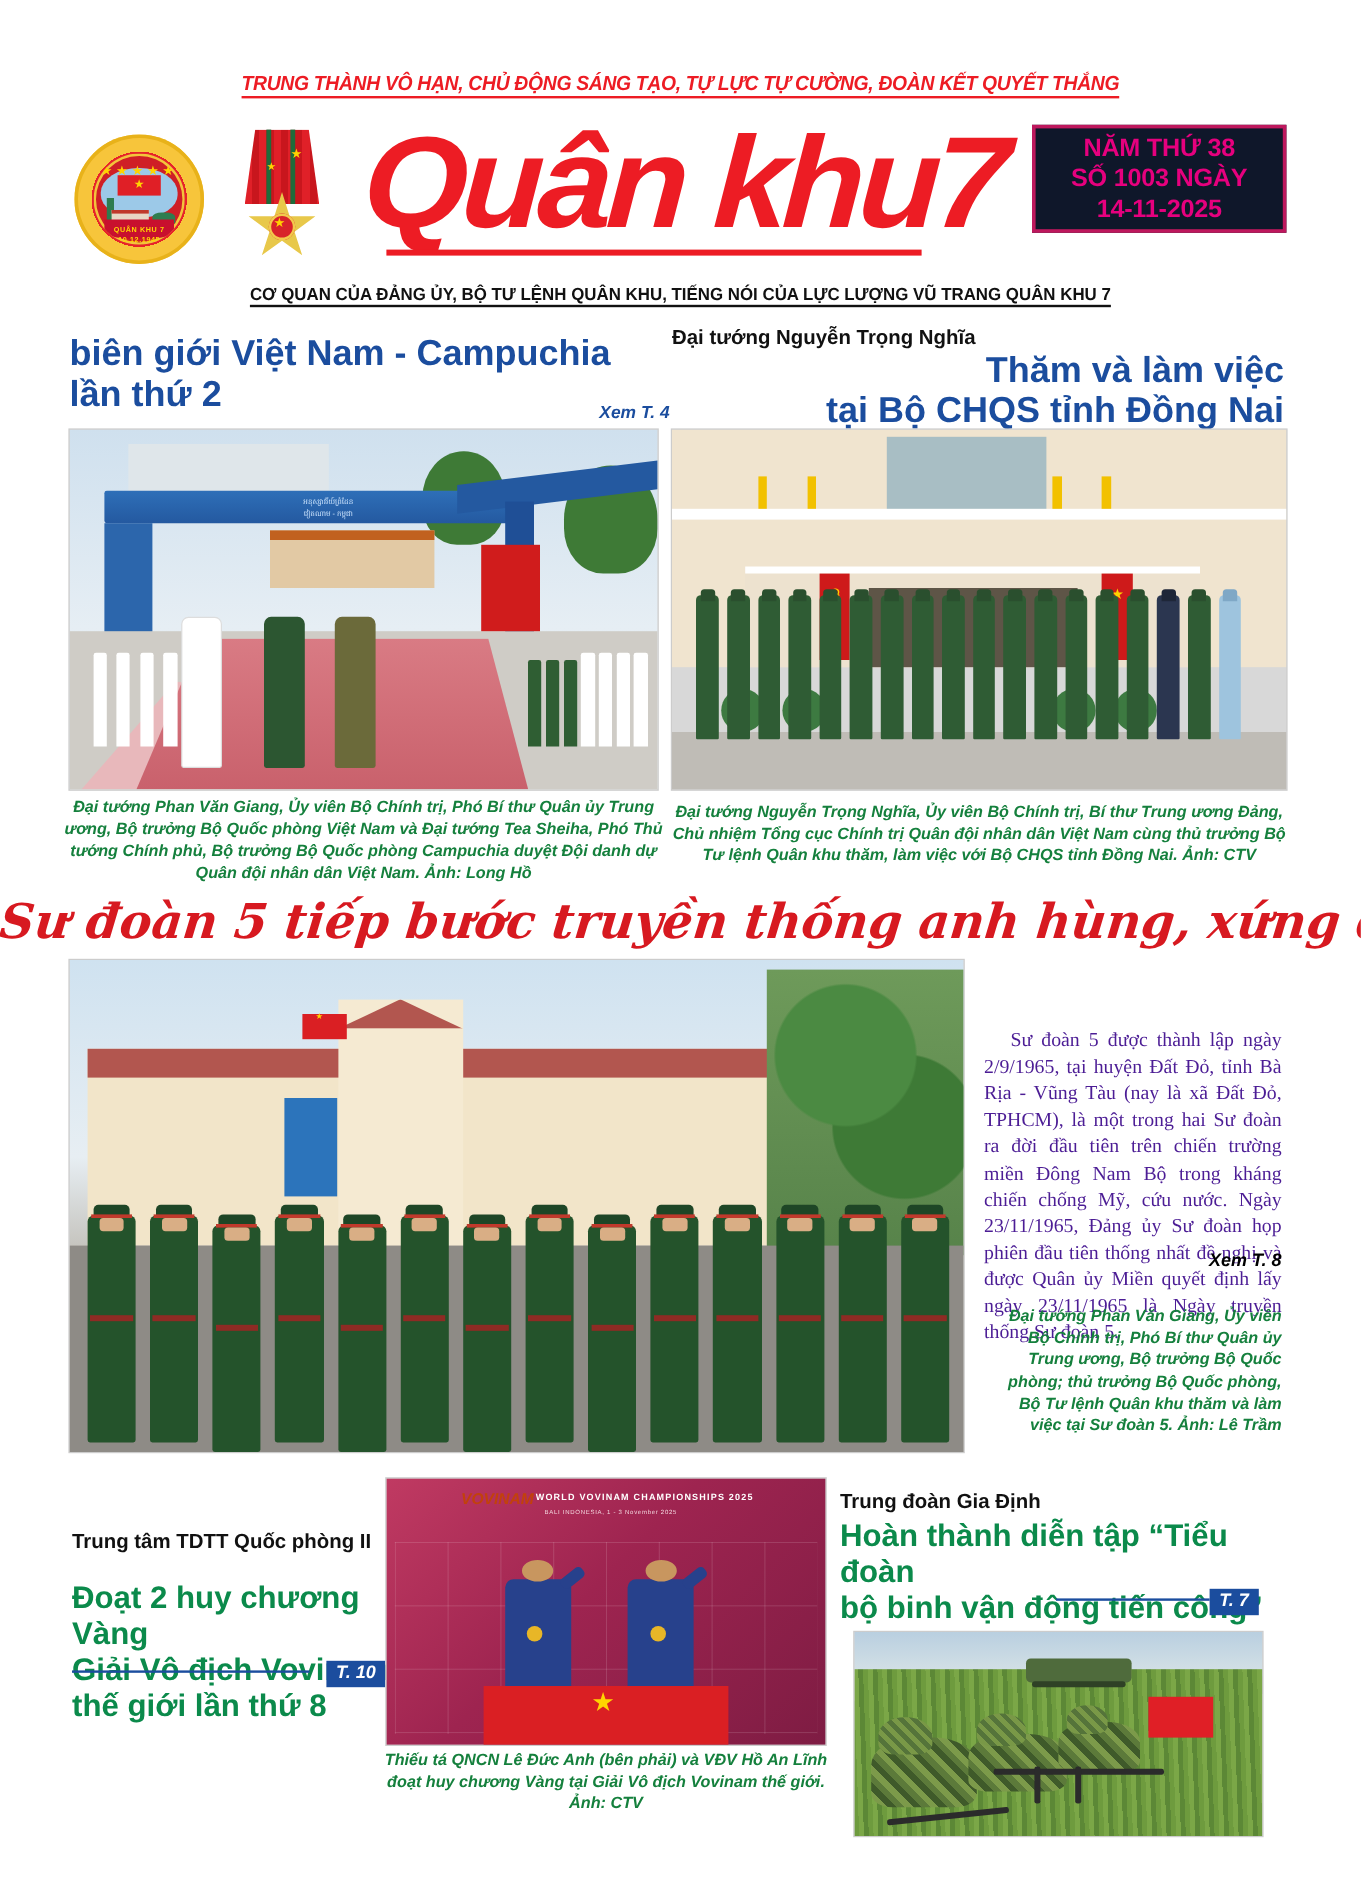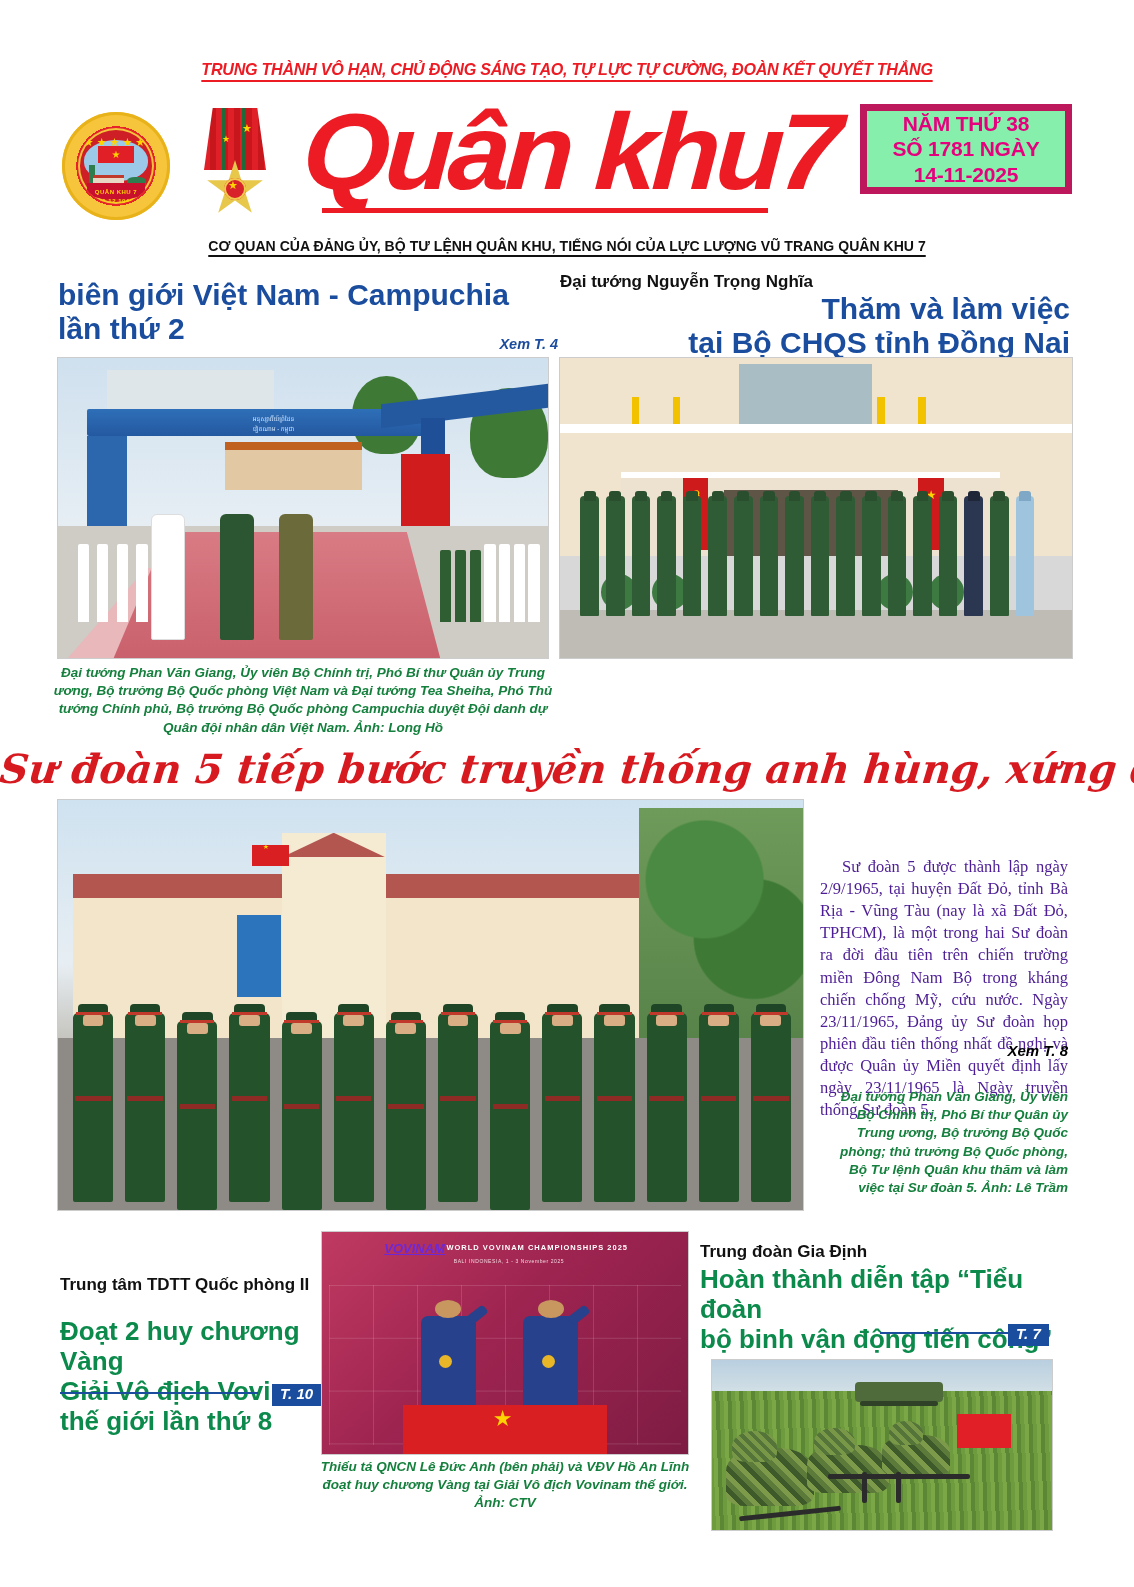--- a/index.html
+++ b/index.html
@@ -61,21 +61,21 @@
     font-size:108px; line-height:1; font-weight:bold; font-style:italic;
     color:#ED1C24; letter-spacing:-5px;
     transform: scaleX(1.04) skewX(-3deg);
     transform-origin: left top;
     white-space:nowrap;
   }
   .logoline { position:absolute; left:322px; top:208px; width:446px; height:5px; background:#ED1C24; }
 
   .datebox {
     position:absolute; left:860px; top:104px; width:212px; height:90px;
-    border:7px solid #be185d; background:#86efac;
+    border:3px solid #be185d; background:#0f172a;
     display:flex; flex-direction:column; align-items:center; justify-content:center;
     color:#E6007E; font-weight:bold; font-size:21px; line-height:1.22; letter-spacing:-0.2px;
   }
 
   .org {
     position:absolute; left:0; right:0; top:238px; text-align:center;
     font-size:14.5px; font-weight:bold; color:#111;
     text-decoration:underline; text-underline-offset:4px; text-decoration-thickness:1.5px;
     transform:scaleX(0.97);
   }
@@ -210,21 +210,21 @@
   .p3-face { position:absolute; top:2px; left:24%; width:52%; height:11px; background:#D9AE85; border-radius:3px;}
   .p3-belt { position:absolute; top:44%; left:6%; width:88%; height:5px; background:#8E2B24;}
 
   
   .p4-bg { position:absolute; inset:0; background:linear-gradient(135deg,#C03A62 0%,#9E2450 45%,#7E1C43 100%); }
   .p4-grid { position:absolute; left:2%; top:24%; width:96%; height:72%;
      background-image: linear-gradient(#ffffff22 1px, transparent 1px), linear-gradient(90deg,#ffffff22 1px, transparent 1px);
      background-size: 12.5% 33%; }
   .p4-title { position:absolute; left:34%; top:5%; color:#fff; font-size:7.5px; font-weight:bold; letter-spacing:1px;}
   .p4-sub { position:absolute; left:36%; top:11.5%; color:#f3d6de; font-size:5px; letter-spacing:0.6px;}
-  .p4-logo { position:absolute; left:17%; top:4%; color:#6d28d9; font-size:13px; font-weight:bold; font-style:italic;text-decoration:underline;}
+  .p4-logo { position:absolute; left:17%; top:4%; color:#c2410c; font-size:13px; font-weight:bold; font-style:italic;}
   .p4-ath { position:absolute; bottom:18%; width:15%; height:44%; background:#27418C; border-radius:7px 7px 3px 3px;}
   .p4-ath .ah { position:absolute; top:-16px; left:26%; width:48%; height:18px; background:#C8965F; border-radius:50%;}
   .p4-ath .arm { position:absolute; top:-6px; right:-22%; width:40%; height:10px; background:#27418C; transform:rotate(-38deg); border-radius:4px;}
   .p4-ath .med { position:absolute; top:40%; left:34%; width:13px; height:13px; border-radius:50%; background:#E8B627;}
   .p4-flag { position:absolute; left:22%; bottom:0; width:56%; height:22%; background:#DA1F23;}
   .p4-flag:after { content:"★"; position:absolute; left:44%; top:6%; color:#FFD400; font-size:22px; line-height:1;}
 
   
   .p5-sky { position:absolute; left:0; top:0; width:100%; height:22%; background:linear-gradient(#b9cfe0,#d6e2e6);}
   .p5-grass { position:absolute; left:0; top:18%; width:100%; height:82%;
@@ -272,21 +272,21 @@
     <div class="mstar2">★</div>
     <div class="star"></div>
     <div class="hub"></div>
   </div>
 
   <div class="logotype">Quân khu7</div>
   <div class="logoline"></div>
 
   <div class="datebox">
     <span>NĂM THỨ 38</span>
-    <span>SỐ 1781 NGÀY</span>
+    <span>SỐ 1003 NGÀY</span>
     <span>14-11-2025</span>
   </div>
 
   <div class="org">CƠ QUAN CỦA ĐẢNG ỦY, BỘ TƯ LỆNH QUÂN KHU, TIẾNG NÓI CỦA LỰC LƯỢNG VŨ TRANG QUÂN KHU 7</div>
 
   <div class="a1-title blue-head">
     <div>biên giới Việt Nam - Campuchia lần thứ 2</div>
   </div>
   <div class="a1-xem">
     <span class="xem">Xem T. 4</span>
@@ -397,20 +397,21 @@
         <i class="p2-head" style="background:#1E2638"></i>
       </div>
     <div class="p2-person" style="left:84%;">
         <i class="p2-head"></i>
       </div>
     <div class="p2-person" style="left:89%;background:#9EC4DE;">
         <i class="p2-head" style="background:#7FA8C6"></i>
       </div>
   </div>
 
+  <div class="cap" id="cap2">Đại tướng Nguyễn Trọng Nghĩa, Ủy viên Bộ Chính trị, Bí thư Trung ương Đảng, Chủ nhiệm Tổng cục Chính trị Quân đội nhân dân Việt Nam cùng thủ trưởng Bộ Tư lệnh Quân khu thăm, làm việc với Bộ CHQS tỉnh Đồng Nai. Ảnh: CTV</div>
 
   <div class="script-head">Sư đoàn 5 tiếp bước truyền thống anh hùng, xứng danh "Bộ đội Cụ Hồ"</div>
 
   <div class="photo softshadow" id="photo3">
     <div class="p3-sky"></div>
     <div class="p3-bldg"></div>
     <div class="p3-roof"></div>
     <div class="p3-tower"></div>
     <div class="p3-towerroof"></div>
     <div class="p3-flag"></div>

